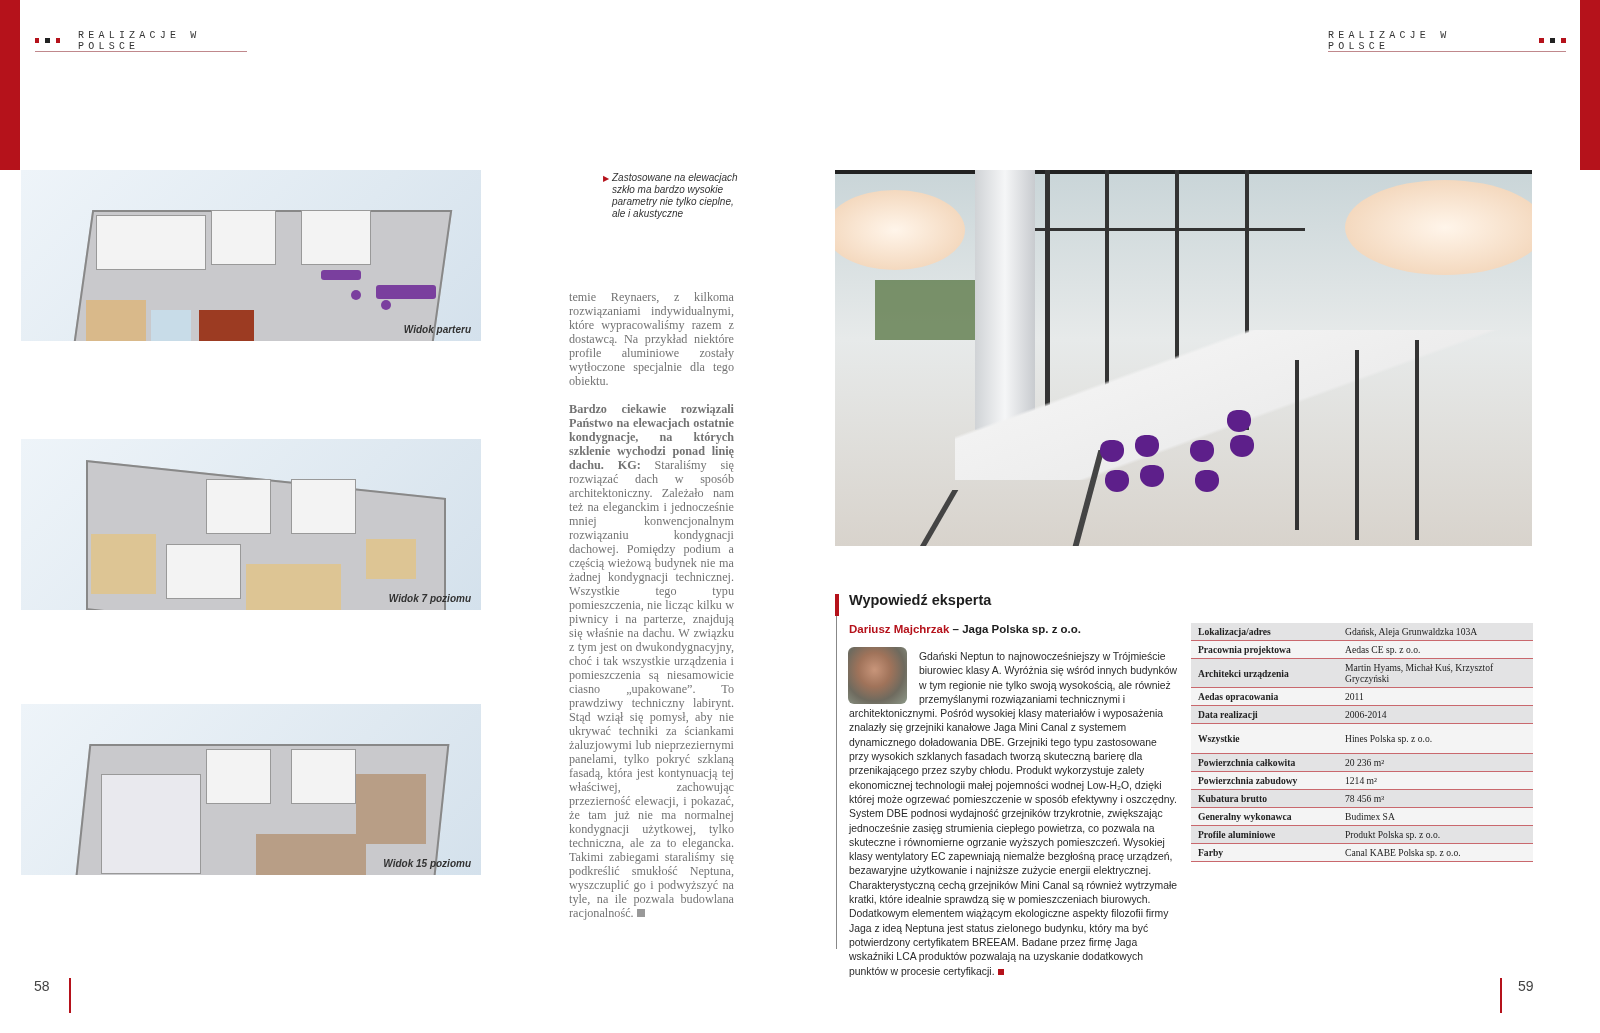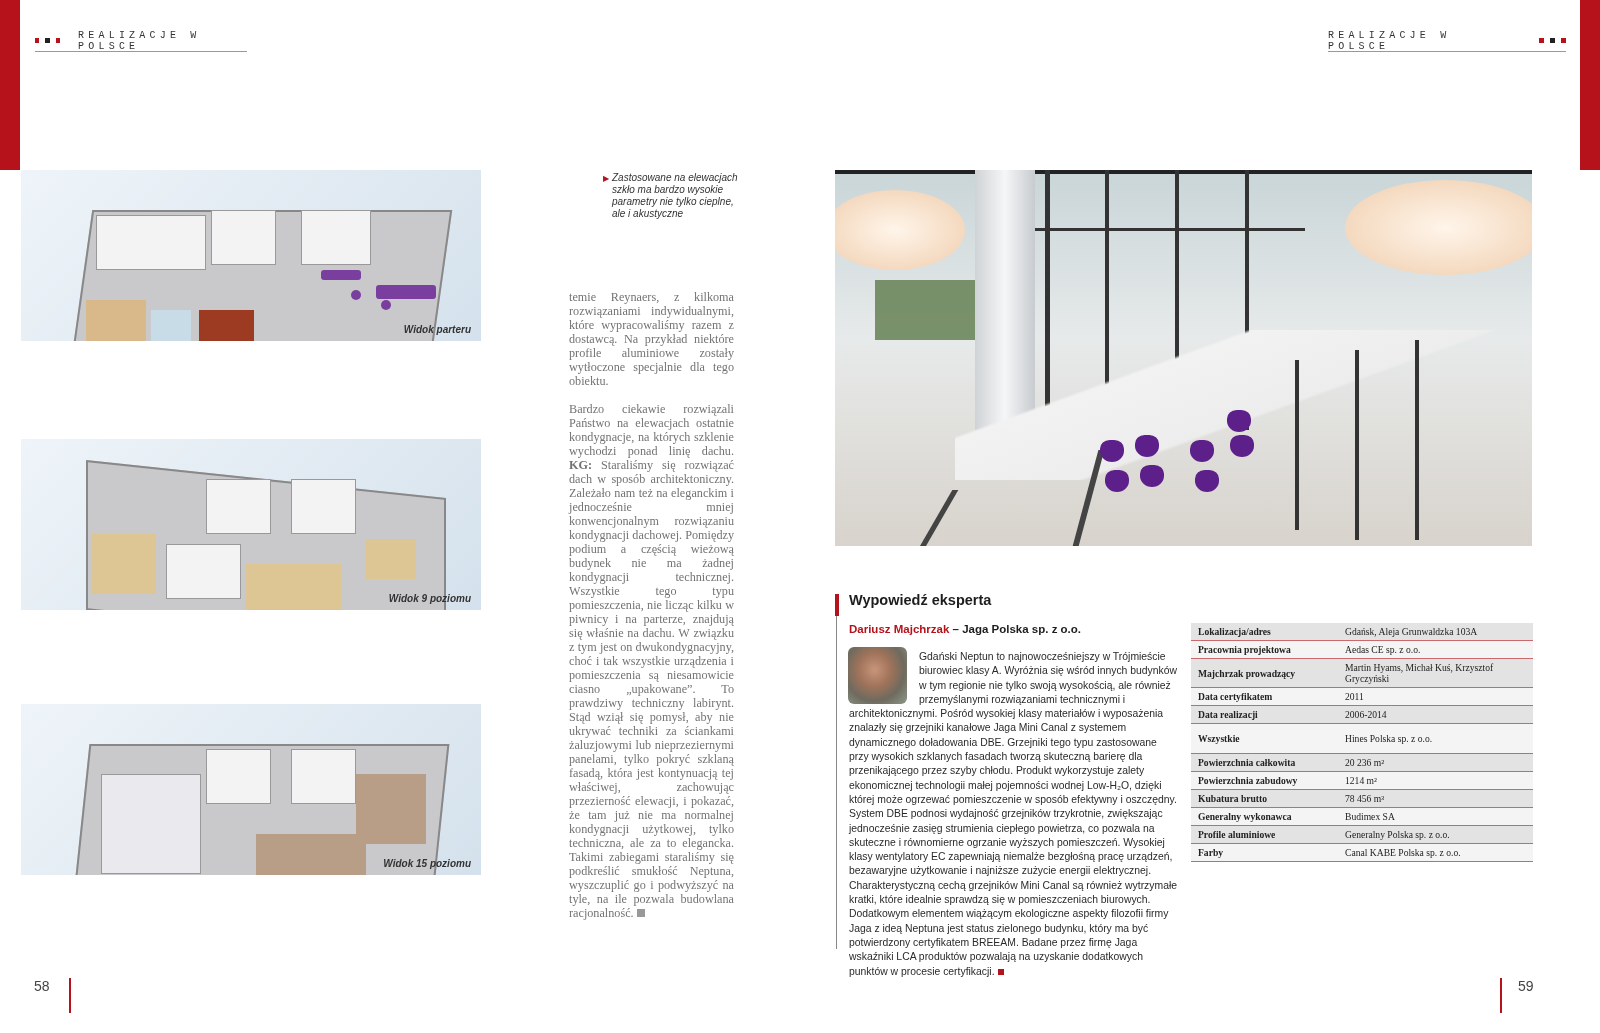--- a/index.html
+++ b/index.html
@@ -30,21 +30,21 @@
   .plan .caption { position: absolute; right: 10px; bottom: 6px; font-family: "Liberation Sans", sans-serif;
     font-style: italic; font-weight: bold; font-size: 10px; color: #333; }
 
   .pull-quote { position: absolute; left: 612px; top: 172px; width: 130px; font-family: "Liberation Sans", sans-serif;
     font-style: italic; font-size: 10px; line-height: 12px; color: #333; }
   .pull-quote .arrow { color: #b5121b; font-size: 8px; position: absolute; left: -9px; top: 1px; font-style: normal; }
 
   .article-col { position: absolute; left: 569px; top: 290px; width: 165px; font-size: 12.2px; line-height: 14px;
     text-align: justify; color: #737373; }
   .article-col p { margin-bottom: 14px; }
-  .article-col .q { font-weight: normal; }
+  .article-col .q { font-weight: bold; }
   .article-col .kg { font-weight: bold; }
   .end-sq { display: inline-block; width: 8px; height: 8px; background: #999; margin-left: 3px; }
 
   .photo { position: absolute; left: 835px; top: 170px; width: 697px; height: 376px; overflow: hidden;
     background: linear-gradient(180deg, #c9d5d8 0%, #e7eaea 45%, #d8d3cc 100%); }
   .photo .pane { position: absolute; background: #333; }
   .photo .col { position: absolute; left: 140px; top: 0; width: 60px; height: 260px; background: linear-gradient(90deg,#d0d3d6,#f5f6f7,#c8cbcf); }
   .photo .lamp { position: absolute; border-radius: 50%; background: radial-gradient(ellipse at center, #fff5ea 0%, #f4d9bf 70%, #e8c4a3 100%); }
   .photo .stair { position: absolute; left: 120px; top: 160px; width: 560px; height: 150px;
     background: linear-gradient(160deg, transparent 30%, #f2f2f2 31%, #ededed 55%, transparent 56%); }
@@ -115,21 +115,21 @@
 </div>
 <div class="plan" style="top:439px">
   <div class="bldg" style="left:65px;top:40px;width:360px;height:150px;transform:skewY(6deg)"></div>
   <div class="room" style="left:185px;top:40px;width:65px;height:55px"></div>
   <div class="room" style="left:270px;top:40px;width:65px;height:55px"></div>
   <div class="wood" style="left:70px;top:95px;width:65px;height:60px;background:#ddc594"></div>
   <div class="wood" style="left:225px;top:125px;width:95px;height:60px;background:#ddc594"></div>
   <div class="wood" style="left:345px;top:100px;width:50px;height:40px;background:#ddc594"></div>
   <div class="room" style="left:145px;top:105px;width:75px;height:55px"></div>
   <div class="wood" style="left:90px;top:185px;width:220px;height:20px;background:#5c7450;transform:skewY(6deg)"></div>
-  <span class="caption">Widok 9 poziomu</span>
+  <span class="caption">Widok 7 poziomu</span>
 </div>
 <div class="plan" style="top:704px">
   <div class="bldg" style="left:60px;top:40px;width:360px;height:160px;transform:skewX(-6deg)"></div>
   <div class="room" style="left:185px;top:45px;width:65px;height:55px"></div>
   <div class="room" style="left:270px;top:45px;width:65px;height:55px"></div>
   <div class="room" style="left:80px;top:70px;width:100px;height:100px;background:#e9e9ee"></div>
   <div class="wood" style="left:235px;top:130px;width:110px;height:60px;background:#b89e86"></div>
   <div class="wood" style="left:335px;top:70px;width:70px;height:70px;background:#b89e86"></div>
   <span class="caption">Widok 15 poziomu</span>
 </div>
@@ -193,25 +193,25 @@
   <tbody>
     <tr>
         <td class="k">Lokalizacja/adres</td>
         <td class="v">Gdańsk, Aleja Grunwaldzka 103A</td>
       </tr>
     <tr>
         <td class="k">Pracownia projektowa</td>
         <td class="v">Aedas CE sp. z o.o.</td>
       </tr>
     <tr>
-        <td class="k">Majchrzak prowadzący</td>
+        <td class="k">Architekci urządzenia</td>
         <td class="v">Martin Hyams, Michał Kuś, Krzysztof Gryczyński</td>
       </tr>
     <tr>
-        <td class="k">Data certyfikatem</td>
+        <td class="k">Aedas opracowania</td>
         <td class="v">2011</td>
       </tr>
     <tr>
         <td class="k">Data realizacji</td>
         <td class="v">2006-2014</td>
       </tr>
     <tr>
         <td class="k" style="height:30px">Wszystkie</td>
         <td class="v">Hines Polska sp. z o.o.</td>
       </tr>
@@ -226,21 +226,21 @@
     <tr>
         <td class="k">Kubatura brutto</td>
         <td class="v">78 456 m³</td>
       </tr>
     <tr>
         <td class="k">Generalny wykonawca</td>
         <td class="v">Budimex SA</td>
       </tr>
     <tr>
         <td class="k">Profile aluminiowe</td>
-        <td class="v">Generalny Polska sp. z o.o.</td>
+        <td class="v">Produkt Polska sp. z o.o.</td>
       </tr>
     <tr>
         <td class="k">Farby</td>
         <td class="v">Canal KABE Polska sp. z o.o.</td>
       </tr>
   </tbody>
 </table>
 
 <span class="folio left">58</span>
 <div class="folio-line left"></div>

